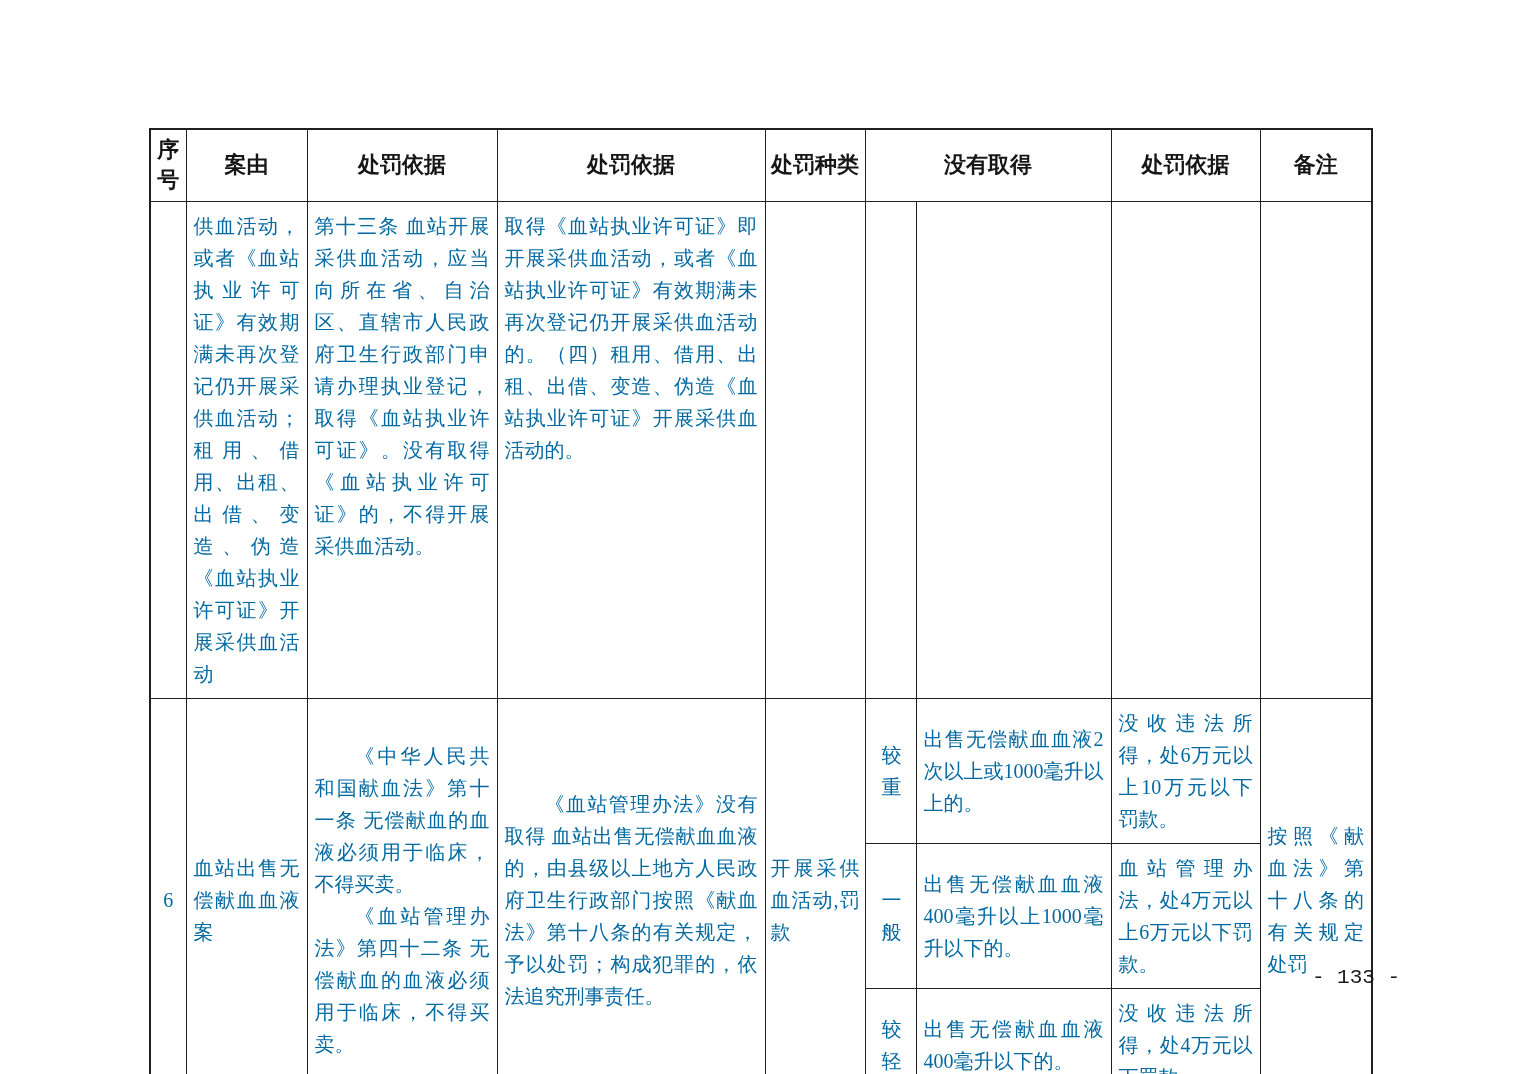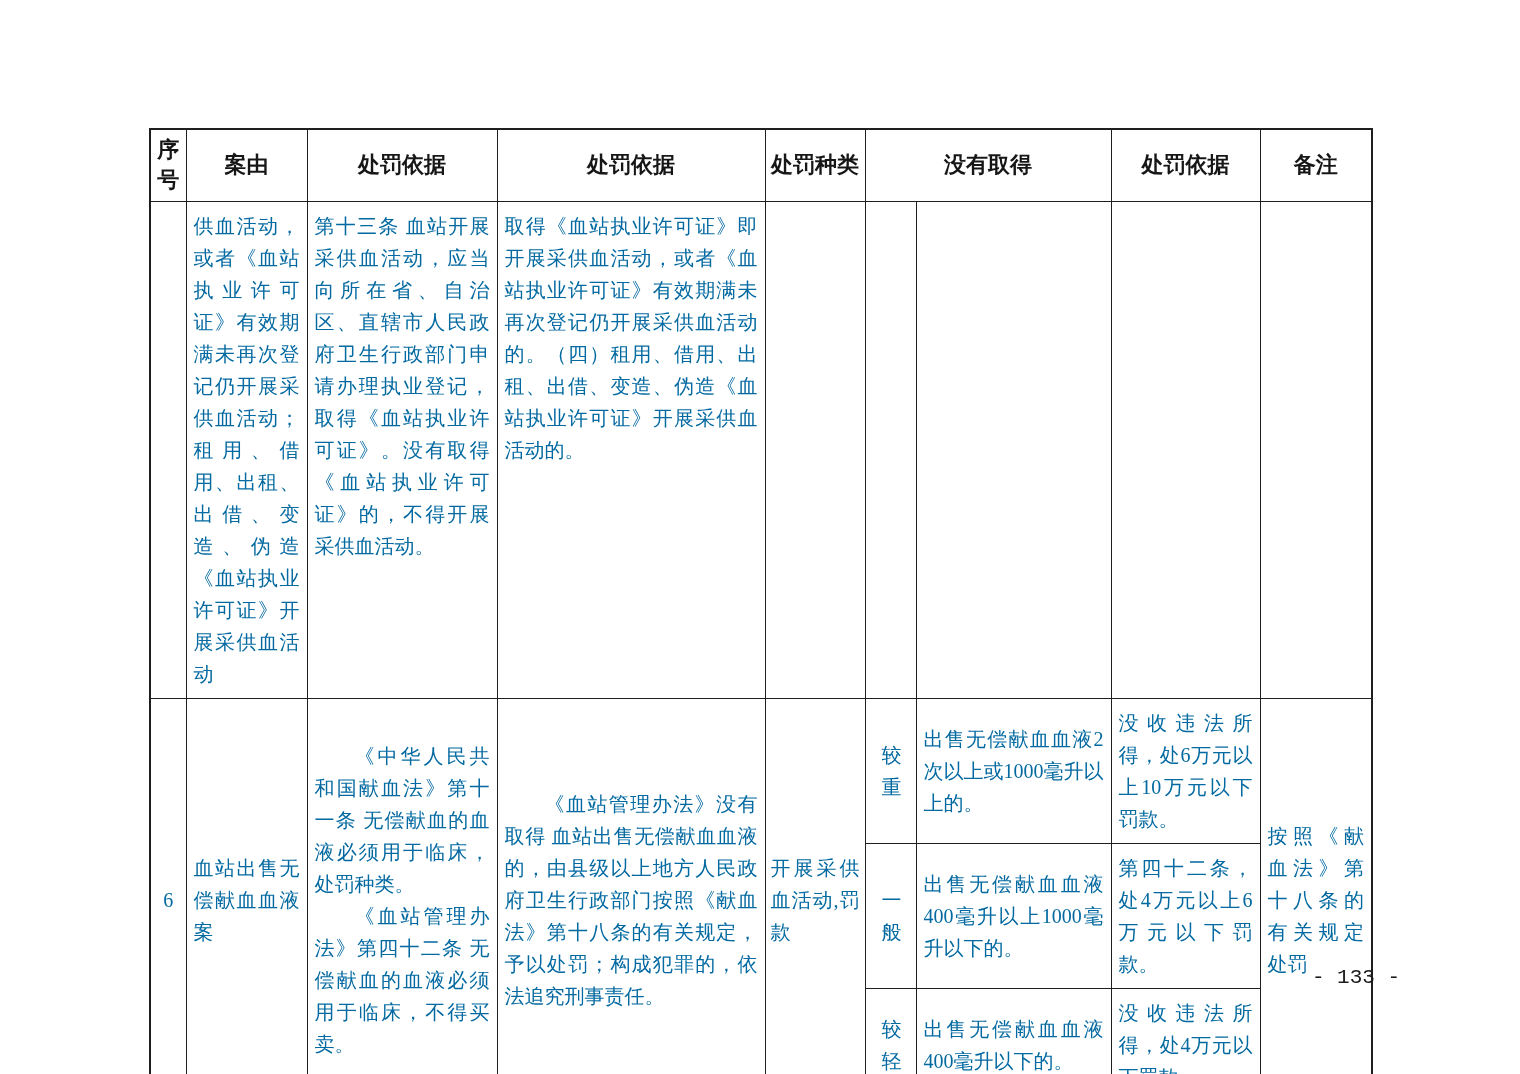--- a/index.html
+++ b/index.html
@@ -124,21 +124,21 @@
       <td></td>
       <td></td>
     </tr>
 
     <tr class="r-s1">
       <td class="center v-middle" rowspan="3">6</td>
       <td class="v-middle" rowspan="3">
         <p>血站出售无偿献血血液案</p>
       </td>
       <td class="v-middle" rowspan="3">
-        <p class="indent">《中华人民共和国献血法》第十一条 无偿献血的血液必须用于临床，处罚种类。</p>
+        <p class="indent">《中华人民共和国献血法》第十一条 无偿献血的血液必须用于临床，不得买卖。</p>
         <p class="indent">《血站管理办法》第四十二条 无偿献血的血液必须用于临床，不得买卖。</p>
       </td>
       <td class="v-middle" rowspan="3">
         <p class="indent">《血站管理办法》没有取得 血站出售无偿献血血液的，由县级以上地方人民政府卫生行政部门按照《献血法》第十八条的有关规定，予以处罚；构成犯罪的，依法追究刑事责任。</p>
       </td>
       <td class="v-middle tight" rowspan="3">
         <p>开展采供血活动,罚款</p>
       </td>
       <td class="severity">较重</td>
       <td class="v-middle">
@@ -151,21 +151,21 @@
         <p>按照《献血法》第十八条的有关规定处罚</p>
       </td>
     </tr>
 
     <tr class="r-s2">
       <td class="severity">一般</td>
       <td class="v-middle">
         <p>出售无偿献血血液400毫升以上1000毫升以下的。</p>
       </td>
       <td class="v-middle">
-        <p>第四十二条，处4万元以上6万元以下罚款。</p>
+        <p>血站管理办法，处4万元以上6万元以下罚款。</p>
       </td>
     </tr>
 
     <tr class="r-s3">
       <td class="severity">较轻</td>
       <td class="v-middle">
         <p>出售无偿献血血液400毫升以下的。</p>
       </td>
       <td class="v-middle">
         <p>没收违法所得，处4万元以下罚款。</p>

